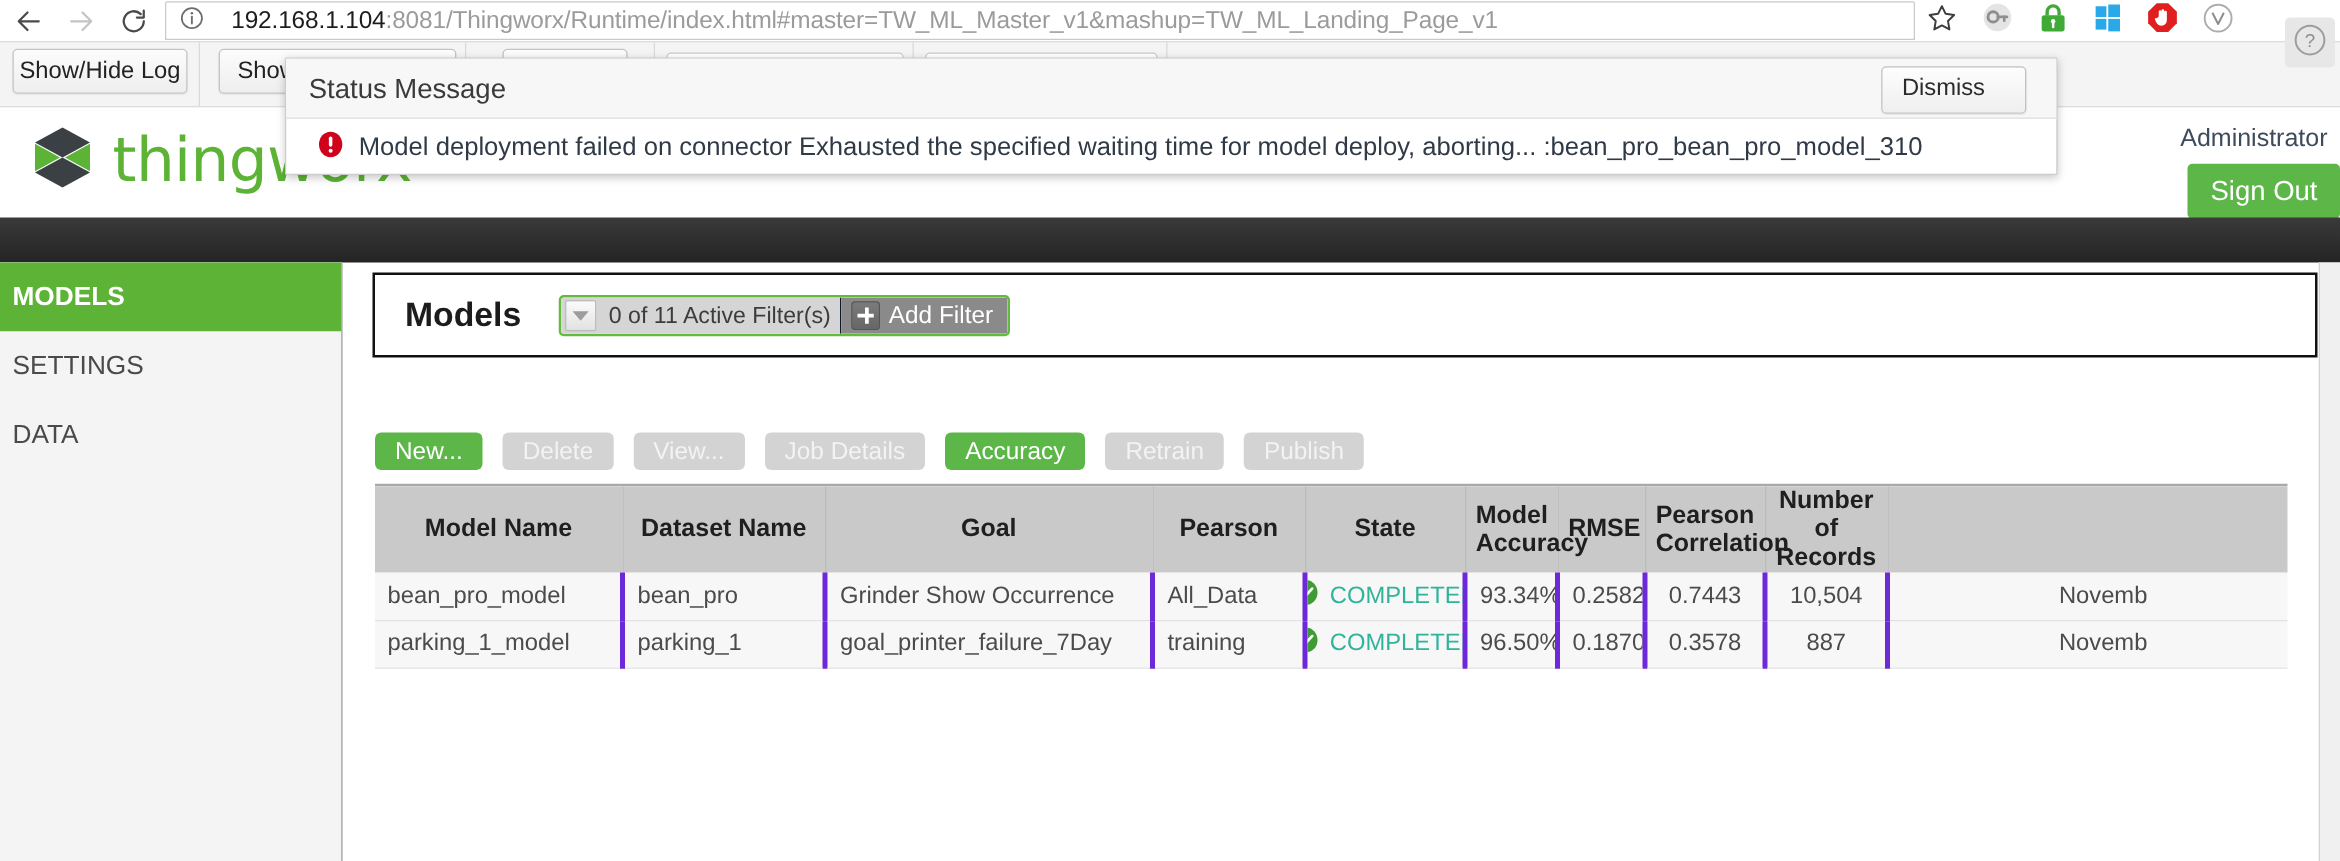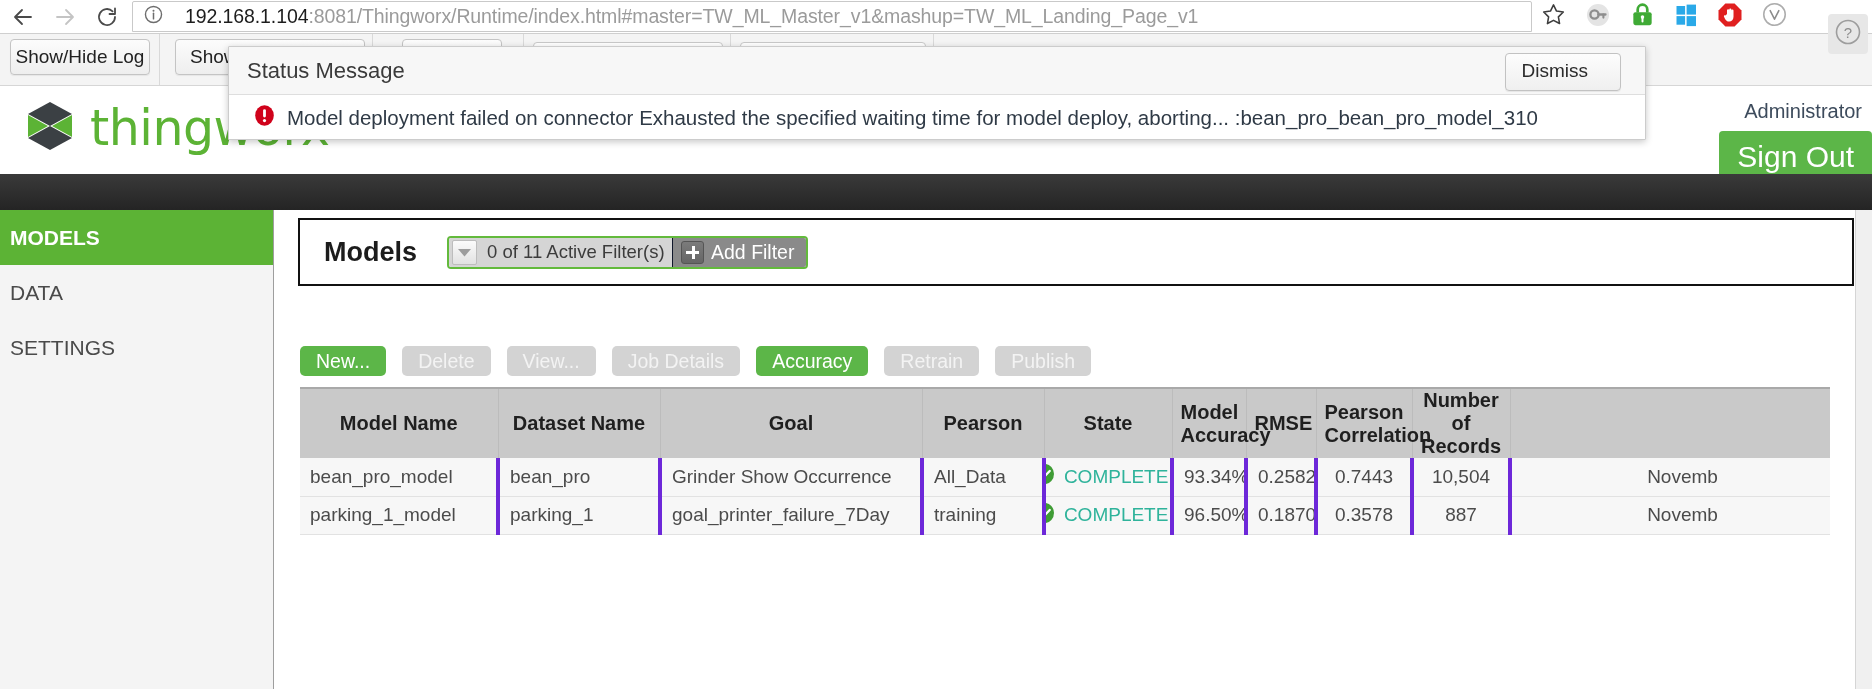--- a/index.html
+++ b/index.html
@@ -132,21 +132,21 @@
     font-size: 49px; color: #5cb335; letter-spacing: -0.5px;
     font-family: "DejaVu Sans", sans-serif; font-weight: 400;
   }
   #tw-user-name {
     position: absolute; right: 10px; top: 14px;
     font-size: 20px; color: #3d4b5c; white-space: nowrap;
   }
   #sign-out-button {
     position: absolute; right: 0px; top: 45px;
     background: #5cb648; border: none; border-radius: 4px;
-    color: #ffffff; font-size: 30px;
+    color: #ffffff; font-size: 22px;
     padding: 9px 18px; cursor: pointer; white-space: nowrap;
   }
 
   
   #tw-darkbar {
     position: absolute; left: 0; top: 174px; width: 1872px; height: 36px;
     background: linear-gradient(#3a3a3a, #242424);
     z-index: 5;
   }
 
@@ -416,24 +416,24 @@
   <button id="sign-out-button">Sign Out</button>
 </div>
 
 <div id="tw-darkbar"></div>
 
 <div id="sidebar">
   <div class="sidebar-item active">
     <span>MODELS</span>
   </div>
   <div class="sidebar-item">
+    <span>SETTINGS</span>
+  </div>
+  <div class="sidebar-item">
     <span>DATA</span>
-  </div>
-  <div class="sidebar-item">
-    <span>SETTINGS</span>
   </div>
 </div>
 
 <div id="main-content">
 
   <div id="models-panel">
     <span id="models-panel-title">Models</span>
     <div id="filter-group">
       <div id="filter-select">
         <span id="filter-caret">

